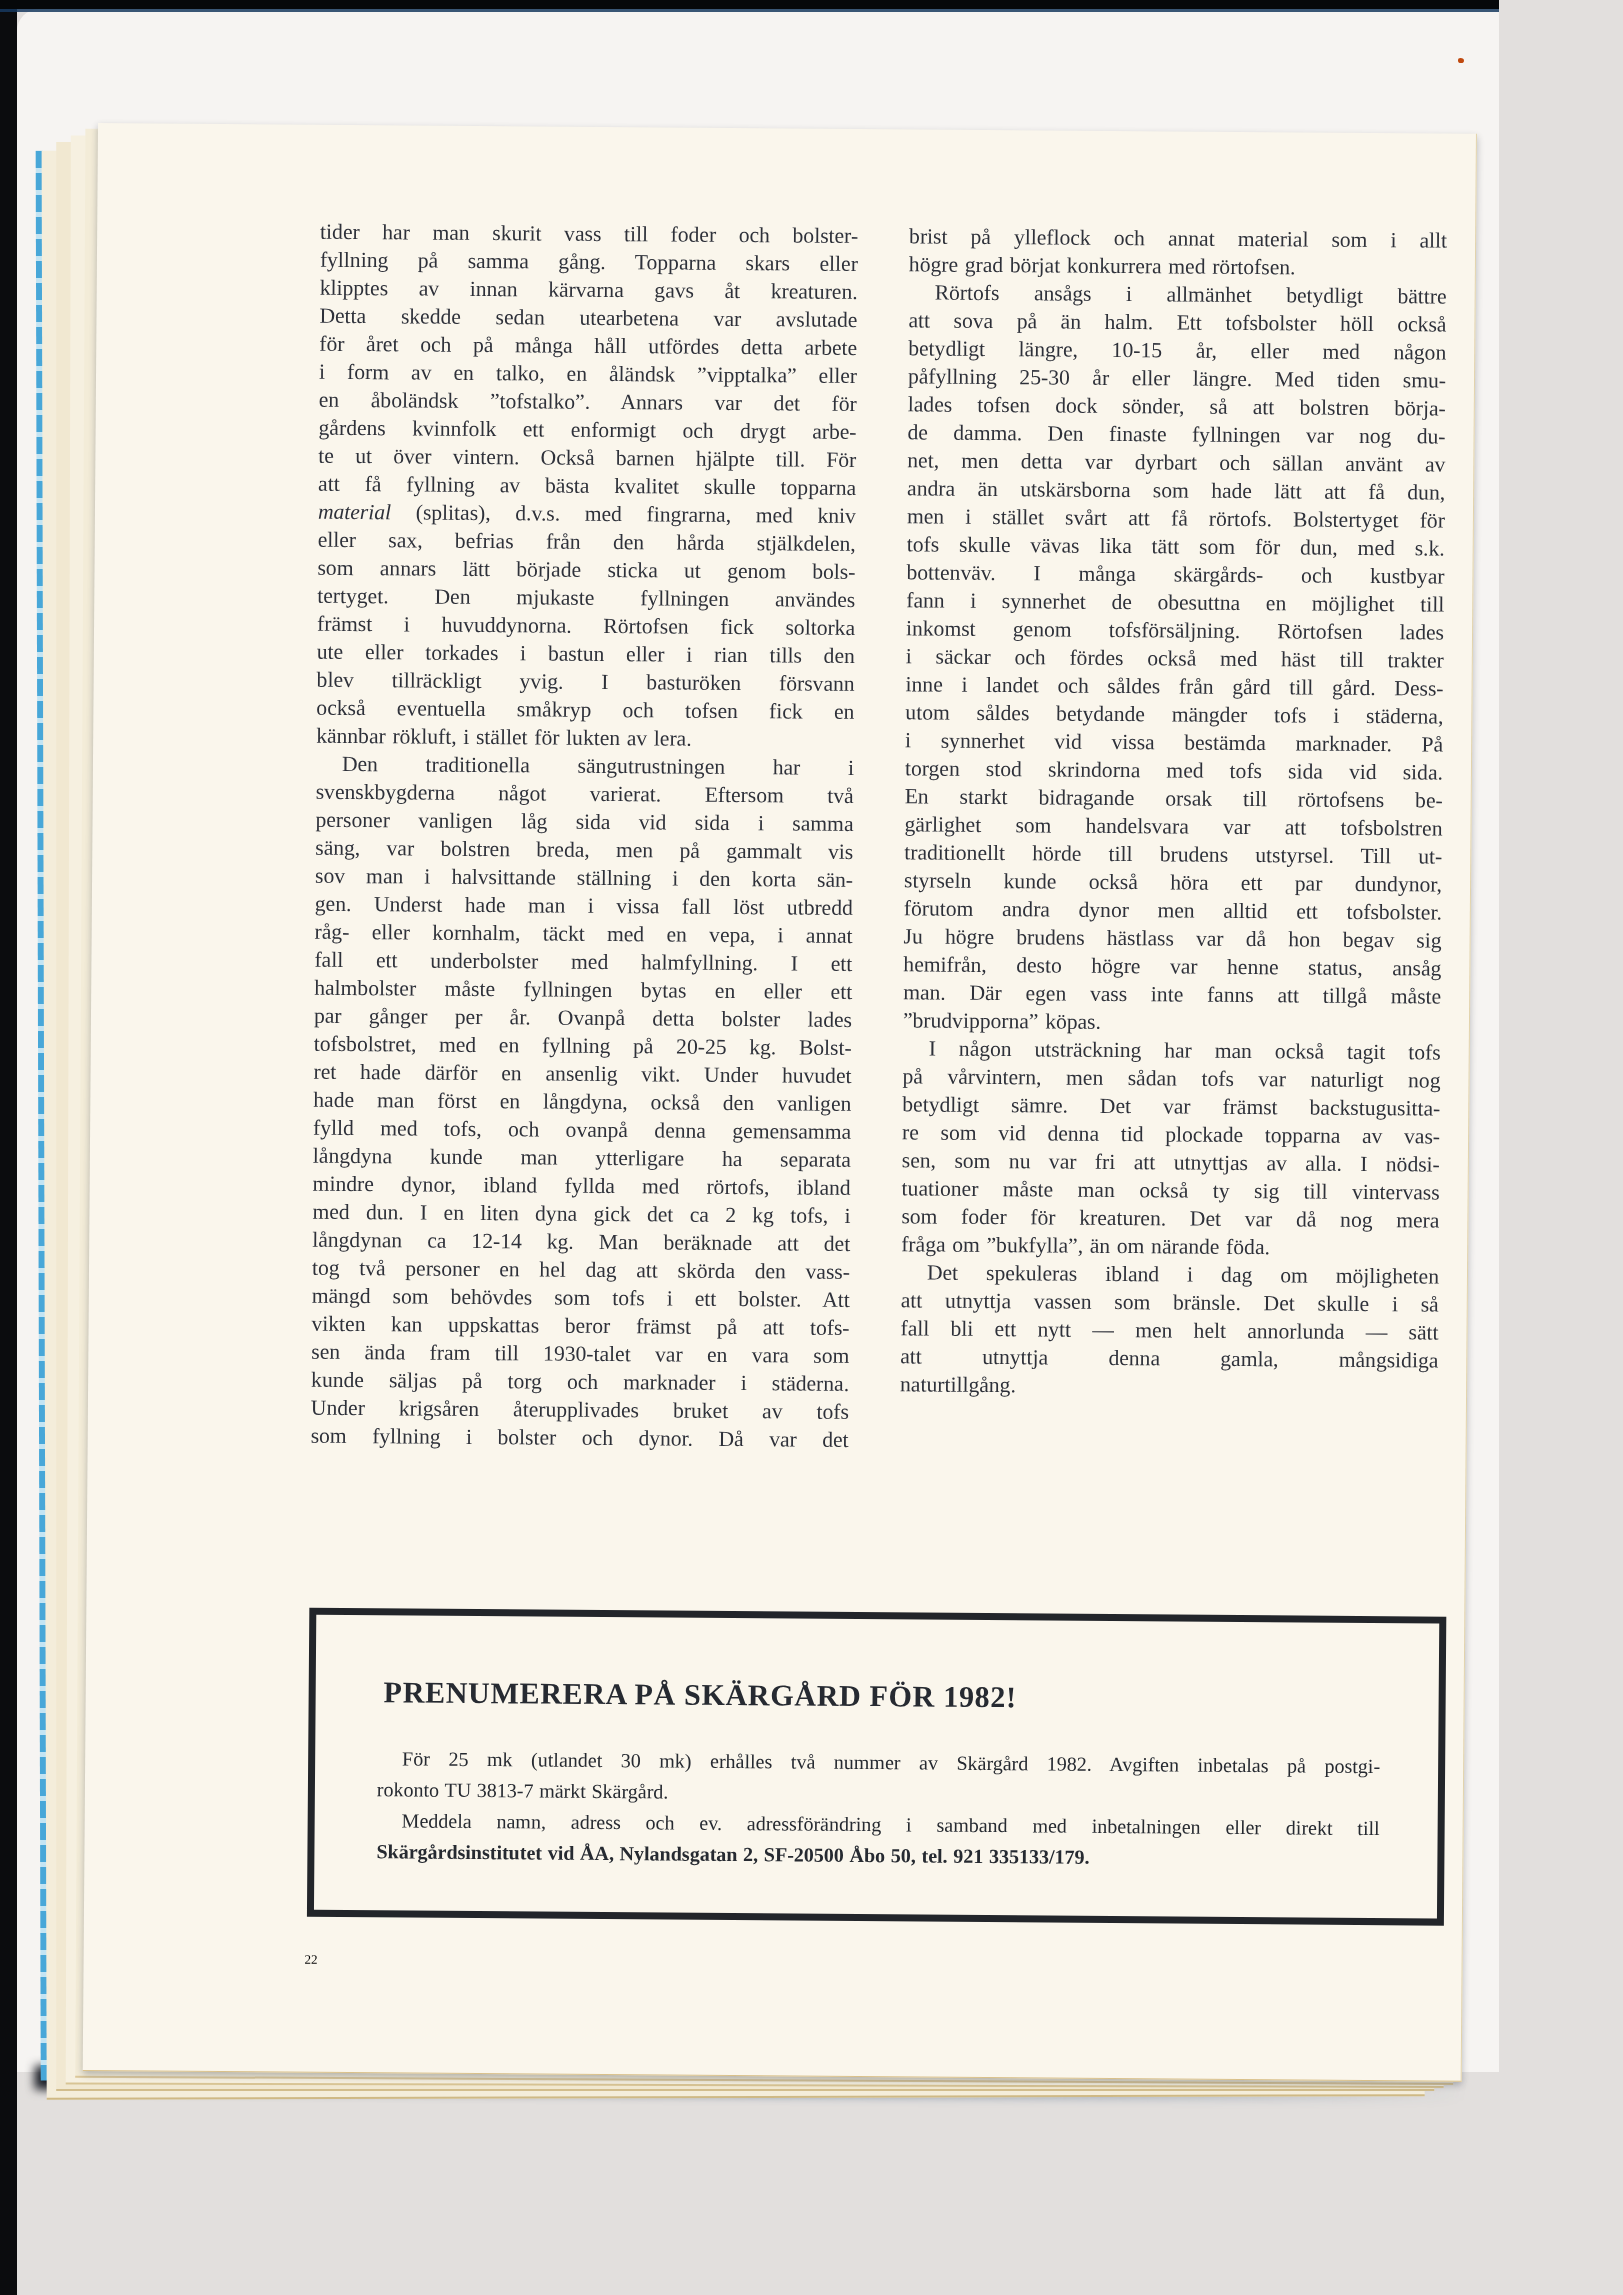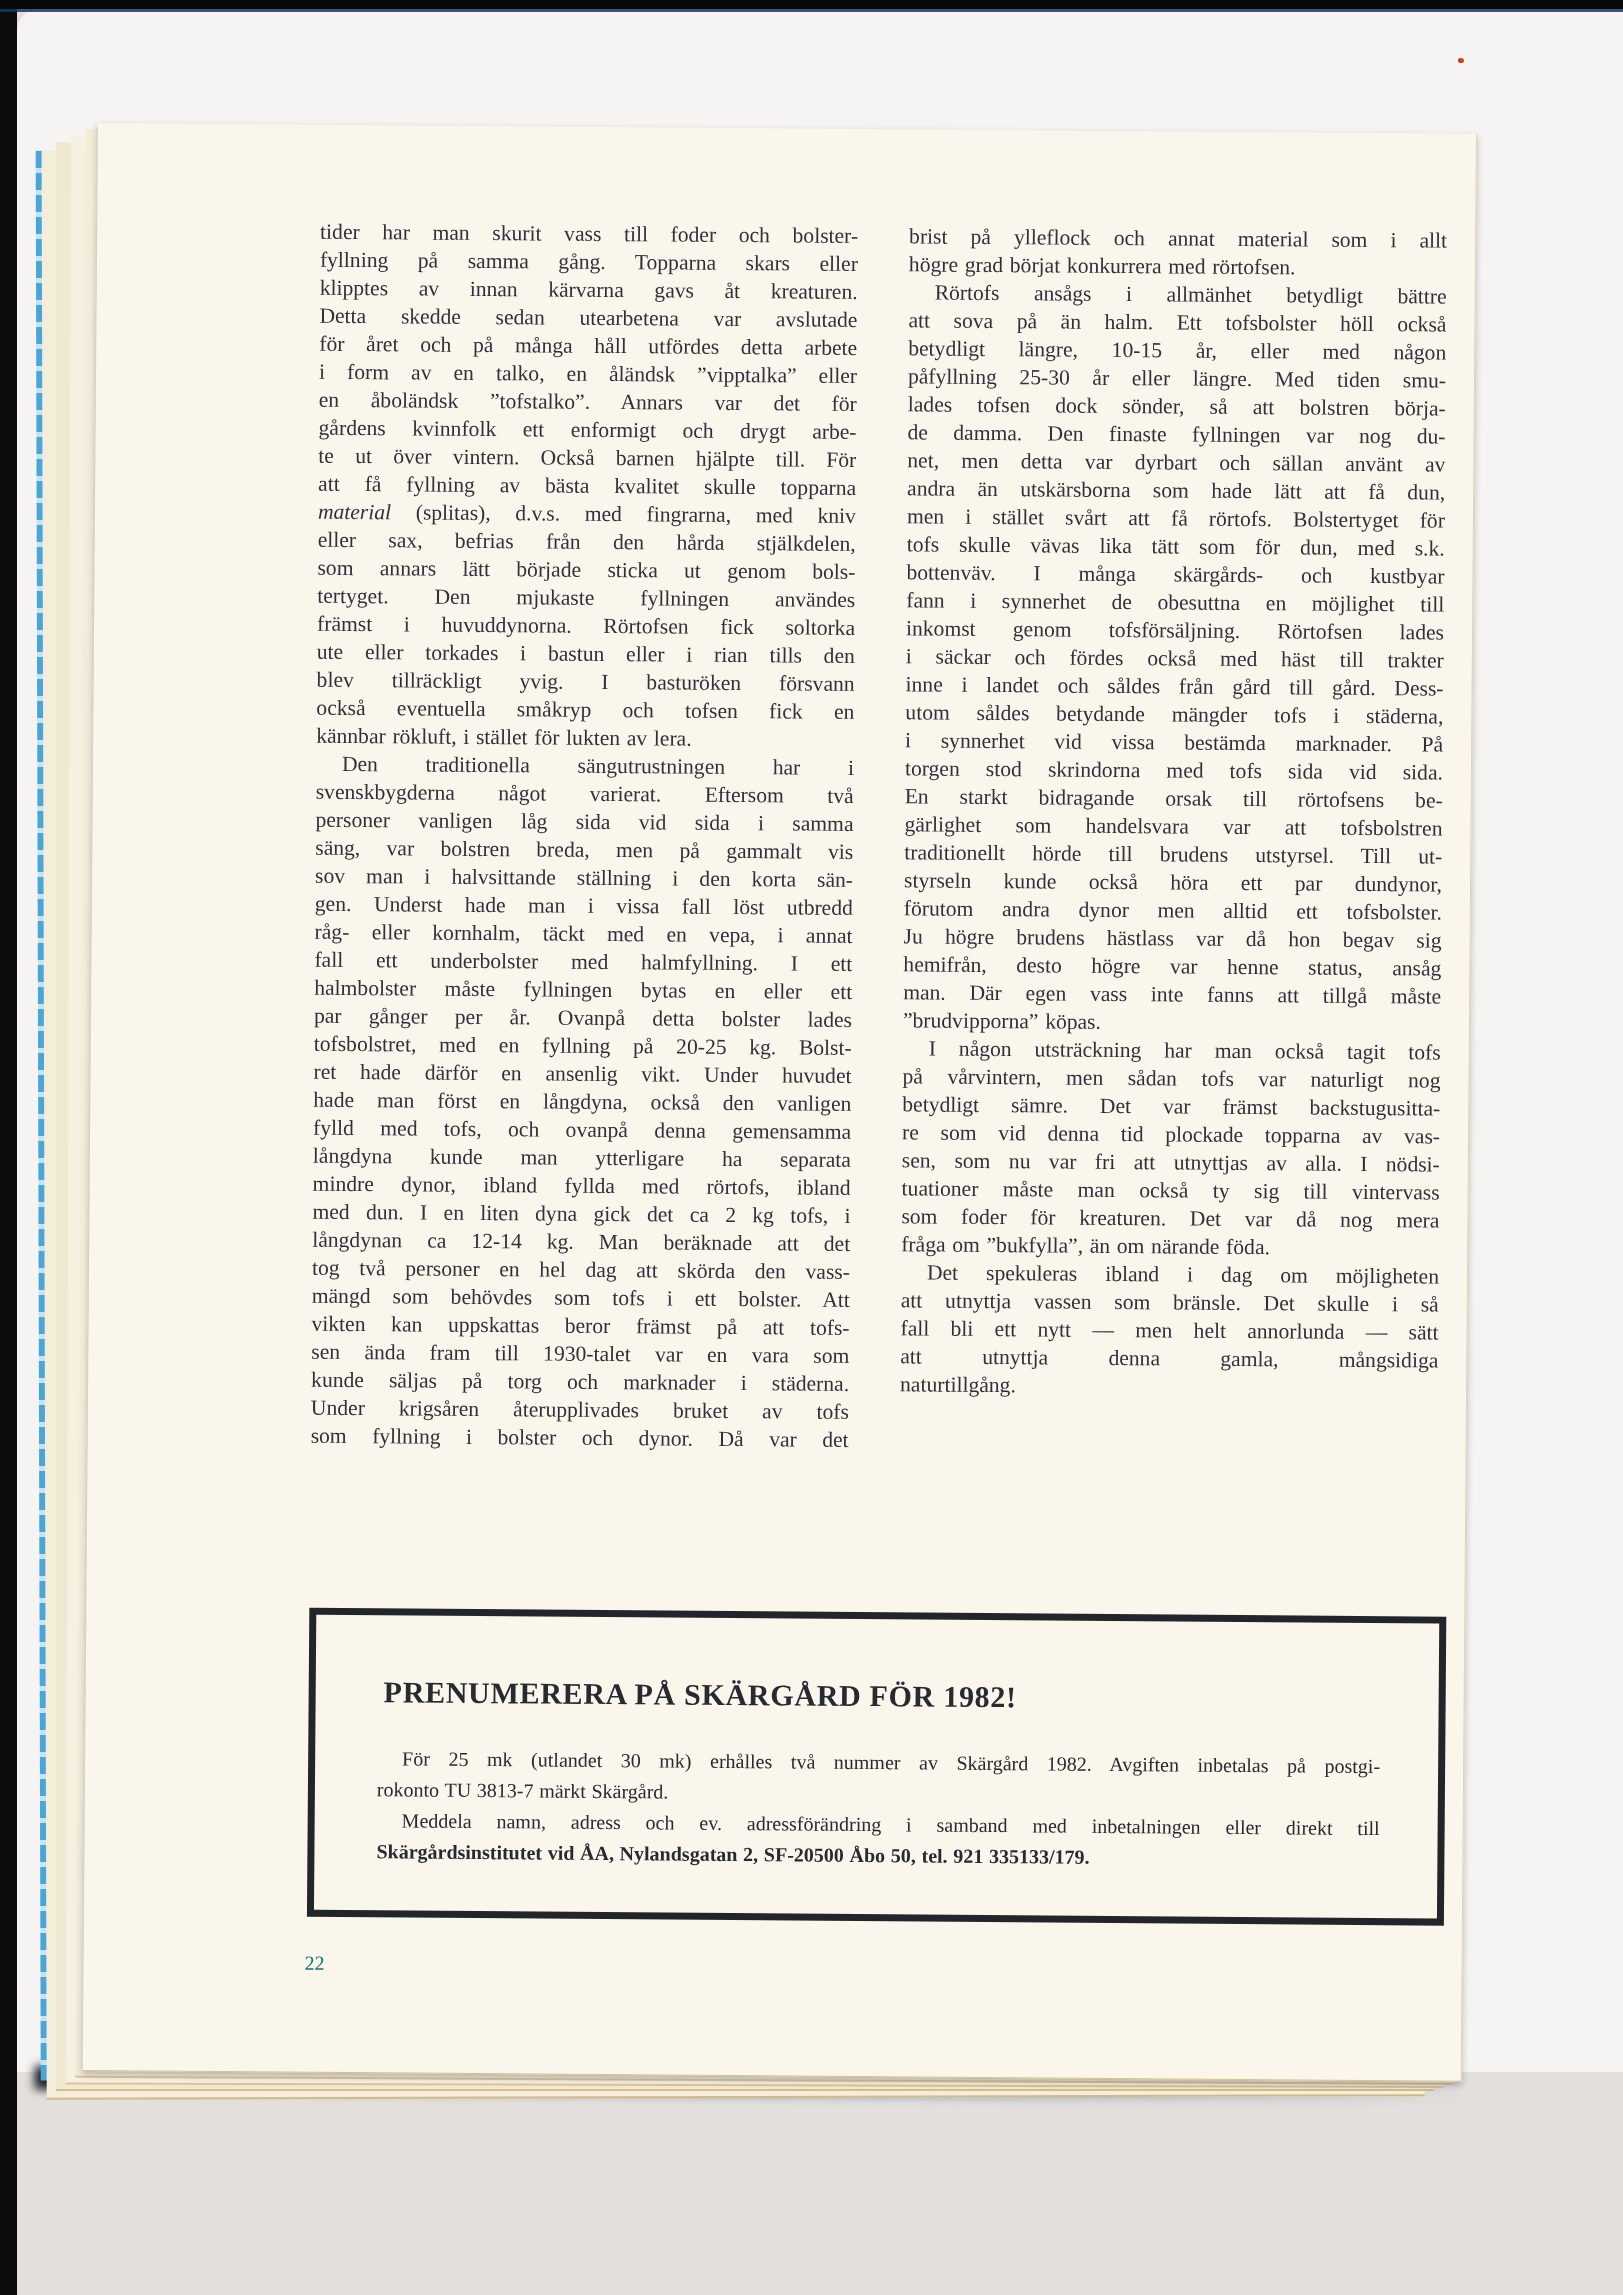--- a/index.html
+++ b/index.html
@@ -1,18 +1,18 @@
 <!DOCTYPE html>
 <html style="font-size:10.5px"><head>
 <meta charset="utf-8">
 <style>
   html,body{margin:0;padding:0;}
   body{width:1623px;height:2295px;background:#e2dfdd;overflow:hidden;
        font-family:"Liberation Serif","DejaVu Serif",serif;}
-  #canvas{position:relative;width:1623px;height:2295px;overflow:hidden;}
+  #canvas{position:relative;width:1499px;height:2295px;overflow:hidden;}
 
   
   .edge-left{position:absolute;left:0;top:0;width:17px;height:2295px;background:#0b0c0e;}
   .edge-top{position:absolute;left:0;top:0;width:1623px;height:8.5px;background:#06080a;}
   .edge-top-blue{position:absolute;left:0;top:8.5px;width:1623px;height:3.9px;background:#17395f;opacity:.85;}
 
   
   .backing{position:absolute;left:17px;top:9.2px;width:1606px;height:2063px;
            background:#f6f4f2;border-top-left-radius:22px;}
 
@@ -51,21 +51,21 @@
   .adbox{position:absolute;left:223px;top:1483px;width:1123px;height:295px;
          border:7.2px solid #22252a;}
   .ad-title{margin:60px 0 0 68px;font-size:30px;font-weight:bold;color:#262a31;
             letter-spacing:0.7px;}
   .ad-body{margin:34px 58px 0 62px;font-size:20px;line-height:31px;color:#262a31;word-spacing:0.7px;}
   .ad-line{text-align:justify;text-align-last:justify;}
   .ad-line.endline{text-align-last:left;}
   .ad-line.indent{text-indent:25px;}
   .ad-line.bold{font-weight:bold;}
 
-  .pagenum{position:absolute;left:221px;top:1827px;font-size:20px;color:#0f766e;}
+  .pagenum{position:absolute;left:221px;top:1827px;font-size:13px;color:#000000;}
 </style>
 </head>
 <body>
 
 <div id="canvas">
 
   <div class="backing"></div>
   <div class="edge-left"></div>
   <div class="edge-top"></div>
   <div class="edge-top-blue"></div>

